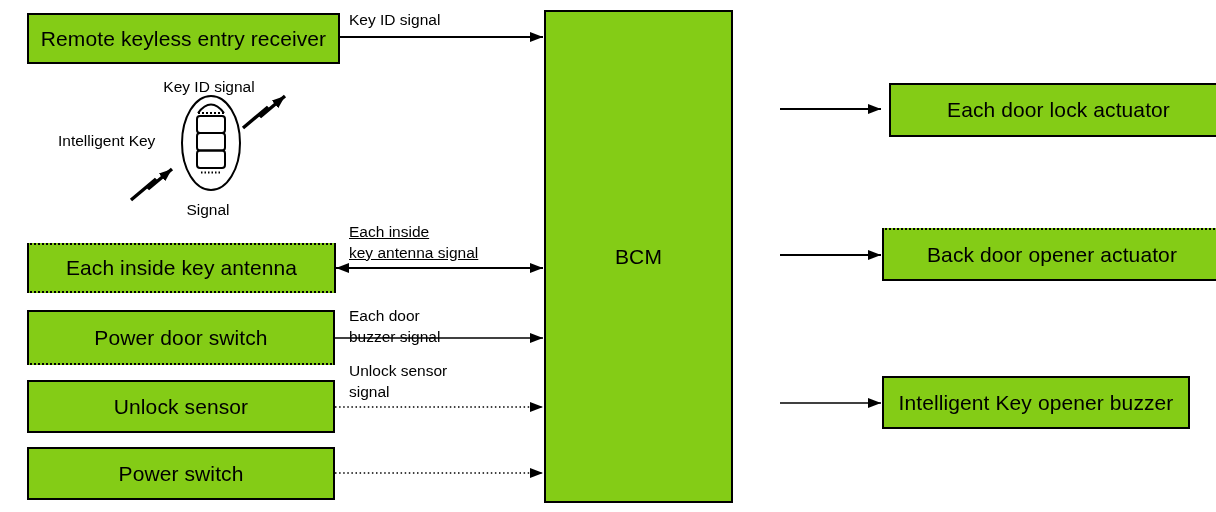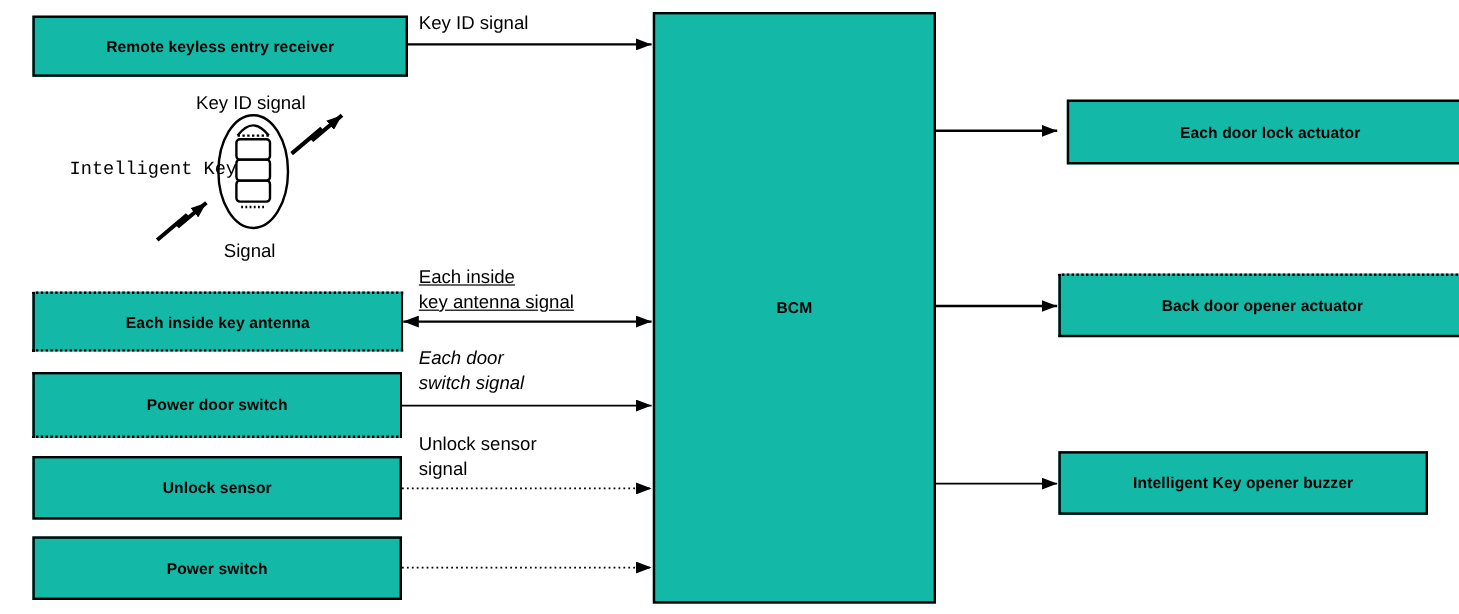--- a/index.html
+++ b/index.html
@@ -2,23 +2,23 @@
 <html><head>
 <meta charset="utf-8">
 <style>
   html,body{margin:0;padding:0;background:#fff;}
   #canvas{
     position:relative;width:1216px;height:512px;background:#ffffff;overflow:hidden;
     font-family:"Liberation Sans","DejaVu Sans",sans-serif;color:#000;
   }
   #overlay{position:absolute;left:0;top:0;pointer-events:none;}
   .node{
-    position:absolute;box-sizing:border-box;border:2px solid #000;background:#14b8a6;
+    position:absolute;box-sizing:border-box;border:2px solid #000;background:#84cc16;
     display:flex;align-items:center;justify-content:center;text-align:center;
-    font-size:13px;font-weight:700;letter-spacing:.1px;
+    font-size:21px;font-weight:400;letter-spacing:.1px;
   }
   .n2{border-top-style:dotted;border-bottom-style:dotted;}
   .n3{border-bottom-style:dotted;}
   .r2{border-top-style:dotted;}
   .sig{
     position:absolute;left:349px;font-size:15.5px;font-weight:500;line-height:21px;
     white-space:nowrap;
   }
   .sig span{display:block;}
   .klabel{position:absolute;font-size:15.5px;font-weight:500;white-space:nowrap;}
@@ -73,21 +73,21 @@
   <div class="node n3" style="left:27px;top:310px;width:308px;height:55px;">
     <span>Power door switch</span>
   </div>
   <div class="node" style="left:27px;top:380px;width:308px;height:53px;">
     <span>Unlock sensor</span>
   </div>
   <div class="node" style="left:27px;top:447px;width:308px;height:53px;">
     <span>Power switch</span>
   </div>
 
-  <div class="node" style="left:544px;top:10px;width:236px;height:493px;">
+  <div class="node" style="left:544px;top:10px;width:189px;height:493px;">
     <span>BCM</span>
   </div>
 
   <div class="node" style="left:889px;top:83px;width:339px;height:54px;">
     <span>Each door lock actuator</span>
   </div>
   <div class="node r2" style="left:882px;top:228px;width:340px;height:53px;">
     <span>Back door opener actuator</span>
   </div>
   <div class="node" style="left:882px;top:376px;width:308px;height:53px;">
@@ -95,26 +95,26 @@
   </div>
 
   <div class="sig" style="top:9px;">
     <span>Key ID signal</span>
     <span></span>
   </div>
   <div class="sig" style="top:221px;text-decoration:underline;">
     <span>Each inside</span>
     <span>key antenna signal</span>
   </div>
-  <div class="sig" style="top:288px;font-style:italic;">
+  <div class="sig" style="top:305px;">
     <span>Each door</span>
-    <span>switch signal</span>
+    <span>buzzer signal</span>
   </div>
   <div class="sig" style="top:360px;">
     <span>Unlock sensor</span>
     <span>signal</span>
   </div>
 
   <div class="klabel" style="left:150px;top:78px;width:118px;text-align:center;">Key ID signal</div>
-  <div class="klabel" style="left:58px;top:132px;font-family:Liberation Mono, monospace;">Intelligent Key</div>
+  <div class="klabel" style="left:58px;top:132px;">Intelligent Key</div>
   <div class="klabel" style="left:168px;top:201px;width:80px;text-align:center;">Signal</div>
 
 </div>
 
 </body></html>

